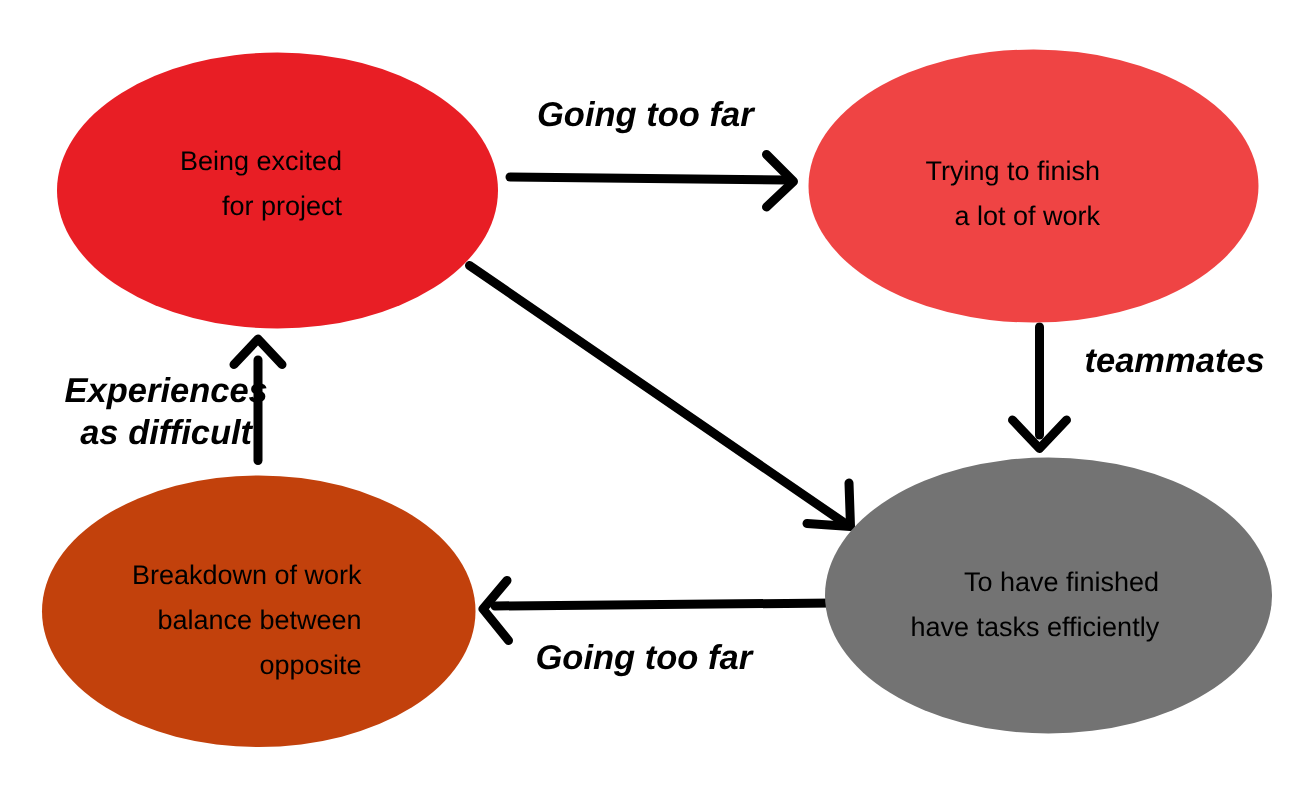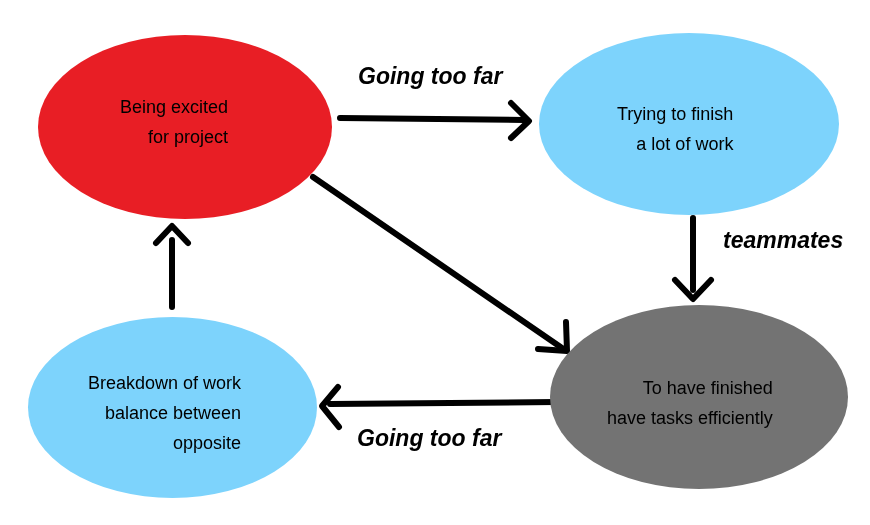--- a/index.html
+++ b/index.html
@@ -93,49 +93,53 @@
     </g>
   </svg>
 
   <div class="node" id="node-being-excited" style="background-color: rgb(232, 30, 37);">
     <div class="node-text">
       <div>Being excited</div>
       <div>for project</div>
     </div>
   </div>
 
-  <div class="node" id="node-trying-finish" style="background-color: #7dd3fc;">
+  <div class="node" id="node-trying-finish" style="background-color: #ef4444;">
     <div class="node-text">
       <div>Trying to finish</div>
       <div>a lot of work</div>
     </div>
   </div>
 
   <div class="node" id="node-finished-tasks" style="background-color: #737373;">
     <div class="node-text">
       <div>To have finished</div>
       <div>have tasks efficiently</div>
     </div>
   </div>
 
-  <div class="node" id="node-breakdown" style="background-color: #7dd3fc;">
+  <div class="node" id="node-breakdown" style="background-color: #c2410c;">
     <div class="node-text">
       <div>Breakdown of work</div>
       <div>balance between</div>
       <div>opposite</div>
     </div>
   </div>
 
   <div class="edge-label" id="label-going-too-far-top">
     <div>Going too far</div>
   </div>
 
   <div class="edge-label" id="label-positive-opposite">
     <div>teammates</div>
   </div>
 
 
   <div class="edge-label" id="label-going-too-far-bottom">
     <div>Going too far</div>
   </div>
 
+  <div class="edge-label" id="label-experiences">
+    <div>Experiences</div>
+    <div>as difficult</div>
+  </div>
 
 </div>
 
 </body></html>

